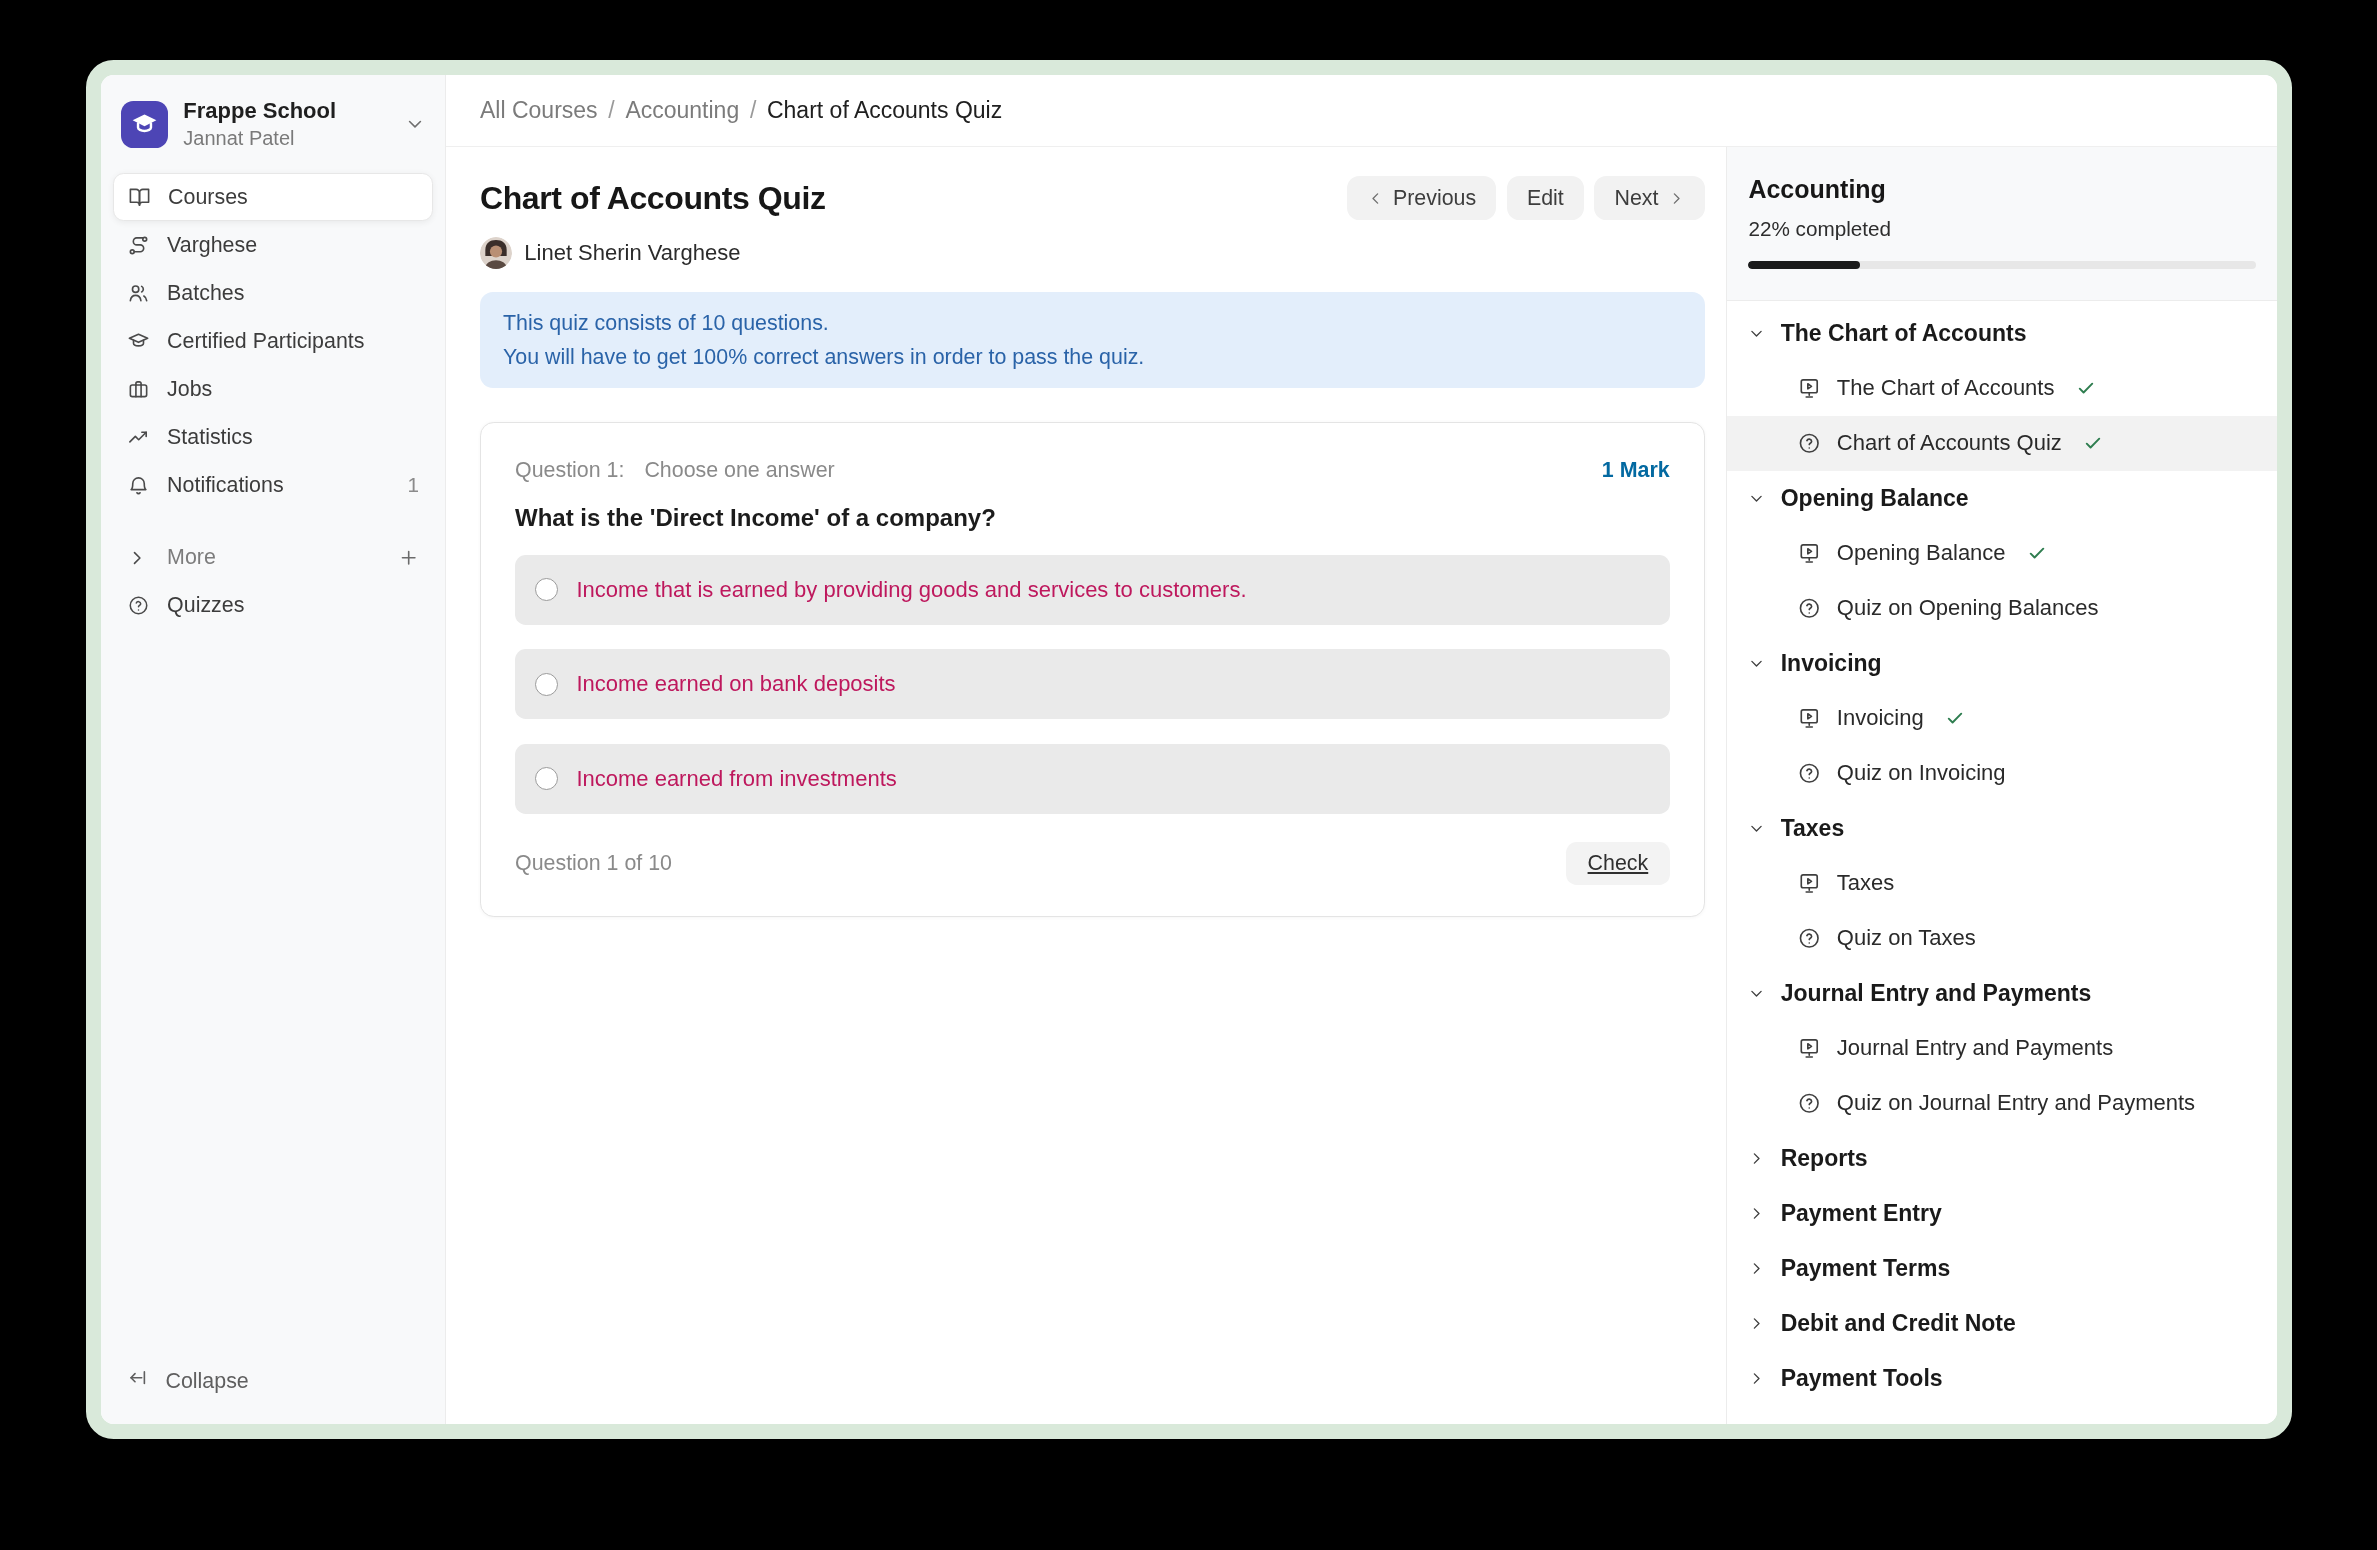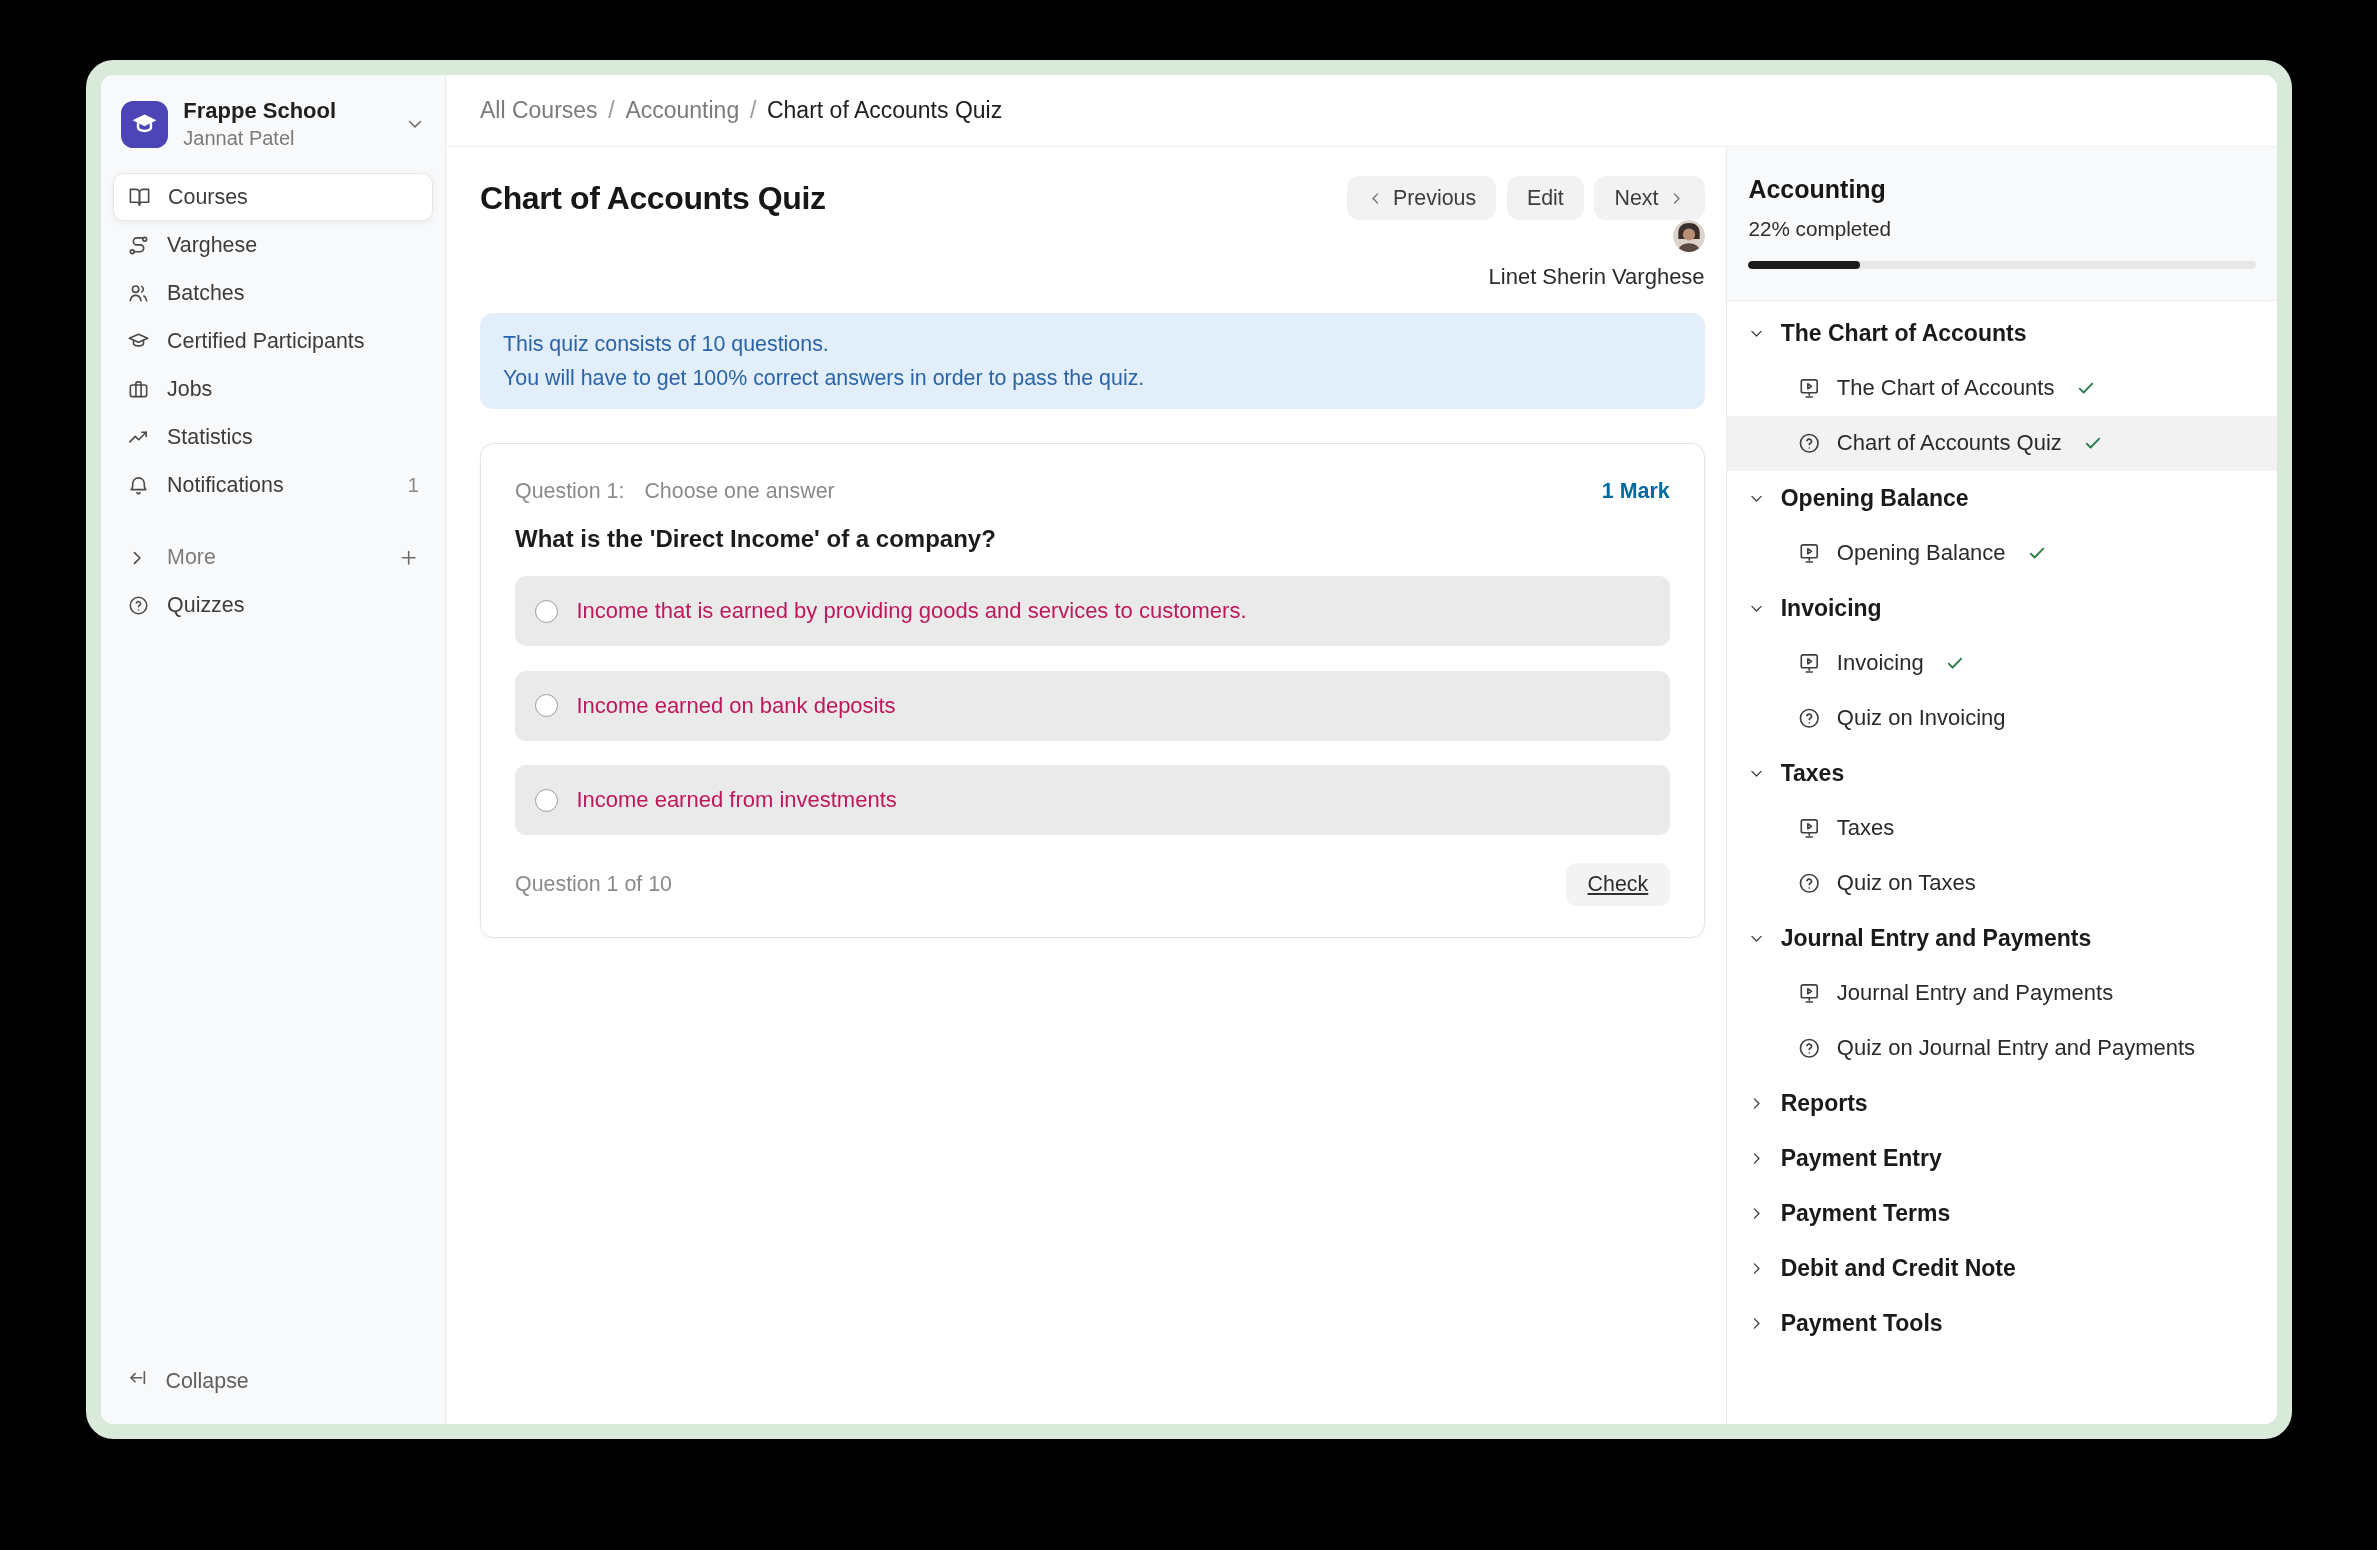--- a/index.html
+++ b/index.html
@@ -45,21 +45,21 @@
 
   
   .main { flex:1; background:#fff; padding:29px 21.4px 0 34px; min-width:0; }
   .title-row { display:flex; align-items:center; justify-content:space-between; }
   .page-title { font-size:32px; font-weight:700; color:#171717; letter-spacing:-0.4px; }
   .actions { display:flex; gap:10.7px; }
   .btn { height:44px; padding:0 20px; border-radius:12.3px; background:#f2f2f2; border:none;
          font-size:21.4px; color:#3d3d3d; display:flex; align-items:center; gap:9.2px; cursor:pointer;
          font-family:"Liberation Sans", sans-serif; }
   .btn .bicon { display:flex; color:#6f6f6f; }
-  .author-row { display:flex; align-items:flex-end; gap:12.3px;flex-direction:column; }
+  .author-row { margin-top:17px; display:flex; align-items:center; gap:12.3px; }
   .avatar { width:32px; height:32px; border-radius:50%; overflow:hidden; flex:0 0 32px; }
   .author-name { font-size:22px; color:#2b2b2b; }
 
   .notice { margin-top:23px; background:#e3eefb; border-radius:13px; padding:13.8px 23px; }
   .notice div { color:#2a63a8; font-size:21.4px; line-height:34px; }
 
   .card { margin-top:34px; background:#fff; border:0.8px solid #e4e4e4; border-radius:13.8px;
           padding:35px 34px 31px; box-shadow:0 0.8px 3.8px rgba(0,0,0,.04); }
   .q-head { display:flex; align-items:center; font-size:21.4px; }
   .q-label { color:#8a8a8a; }
@@ -423,20 +423,28 @@
                     <use href="#i-present"></use>
                   </svg>
                 </span>
               <span class="ilabel">Opening Balance</span>
               <span class="icheck">
                   <svg width="20" height="20" viewBox="0 0 24 24">
                     <use href="#i-check"></use>
                   </svg>
                 </span>
             </div>
+            <div class="row-item">
+              <span class="iicon">
+                  <svg width="24.5" height="24.5" viewBox="0 0 24 24">
+                    <use href="#i-chelp"></use>
+                  </svg>
+                </span>
+              <span class="ilabel">Quiz on Opening Balances</span>
+            </div>
 
             <div class="row-section">
               <span class="schev">
                   <svg width="17" height="17" viewBox="0 0 24 24">
                     <use href="#i-chev-down"></use>
                   </svg>
                 </span>
               <span class="slabel">Invoicing</span>
             </div>
             <div class="row-item">

